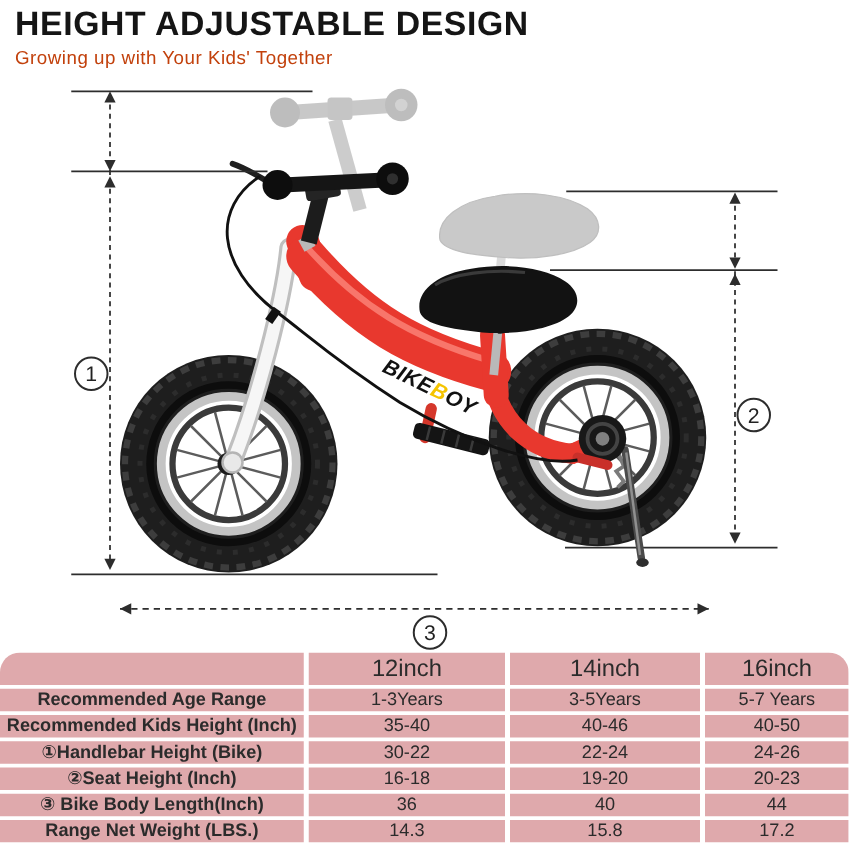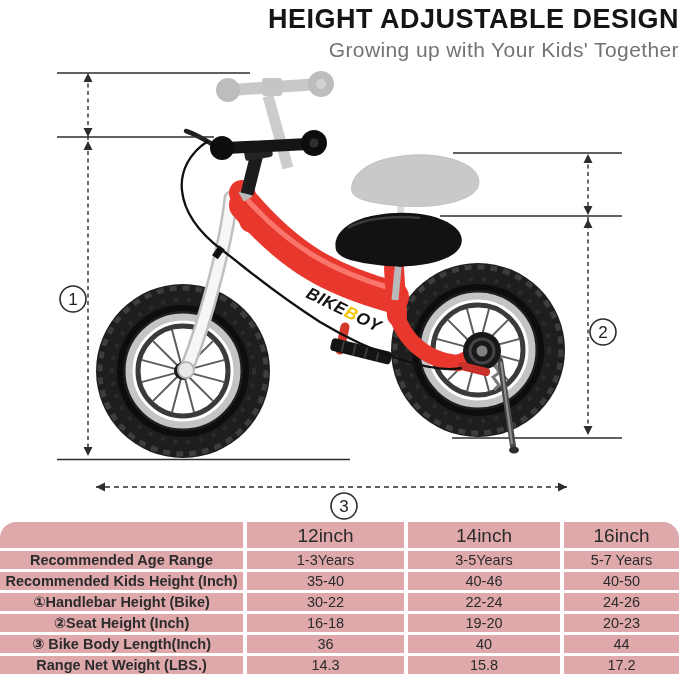--- a/index.html
+++ b/index.html
@@ -2,23 +2,23 @@
 <html><head>
 <meta charset="utf-8">
 <style>
   html,body{margin:0;padding:0;}
   body{
     width:679px;height:674px;position:relative;overflow:hidden;
     background:#ffffff;
     font-family:"Liberation Sans","DejaVu Sans",sans-serif;
     -webkit-font-smoothing:antialiased;
   }
-  .header{position:absolute;top:4px;left:0;right:0;text-align:right;z-index:3;}
+  .header{position:absolute;top:4px;left:12px;right:0;text-align:left;z-index:3;}
   .title{margin:0;font-size:27px;font-weight:bold;color:#151515;letter-spacing:.5px;}
-  .subtitle{margin:3px 0 0;font-size:21px;font-weight:400;color:#737373;letter-spacing:.4px;}
+  .subtitle{margin:3px 0 0;font-size:15px;font-weight:400;color:#c2410c;letter-spacing:.4px;}
   svg.diagram{position:absolute;top:0;left:0;z-index:1;}
   .spec-table{
     position:absolute;left:0;top:522px;width:679px;height:180px;
     display:grid;
     grid-template-columns:243px 157px 152px 115px;
     grid-template-rows:26px repeat(6,18px);
     gap:3px 4px;
     background:#ffffff;
     border-radius:16px;overflow:hidden;z-index:4;
   }

